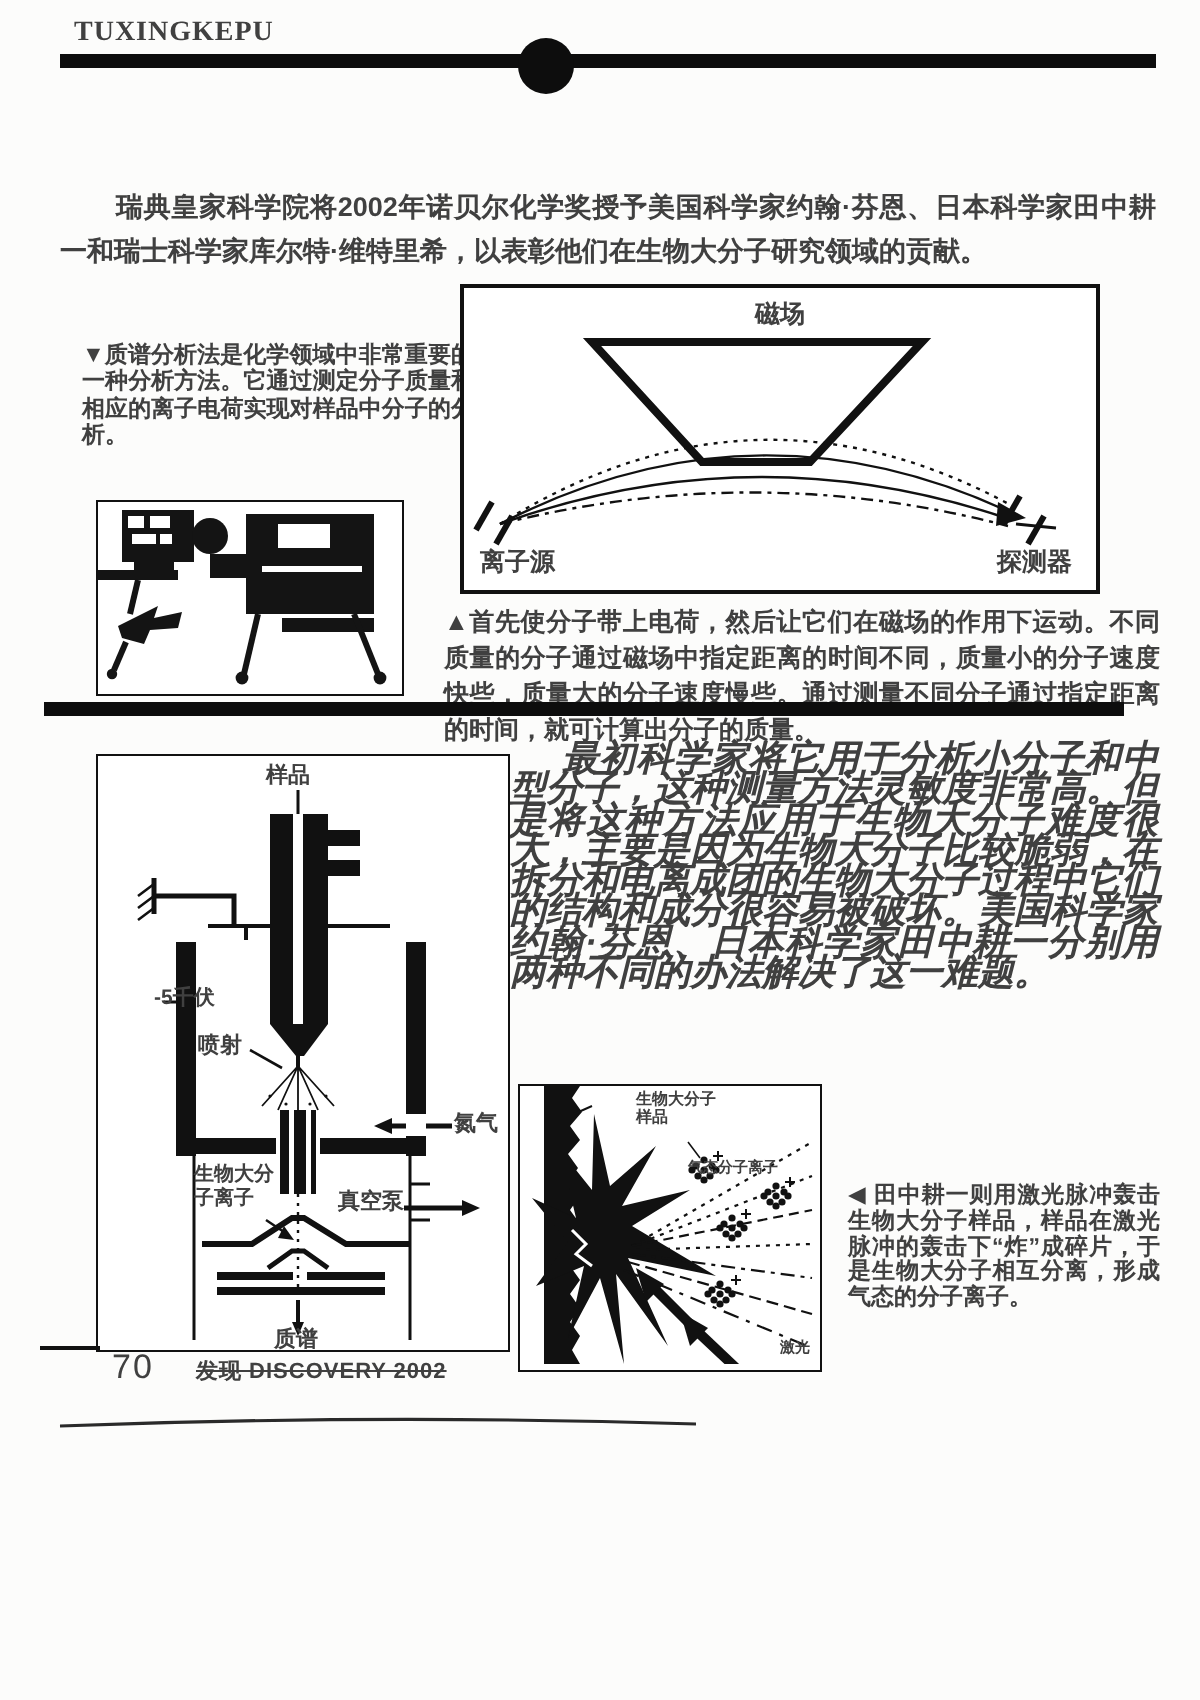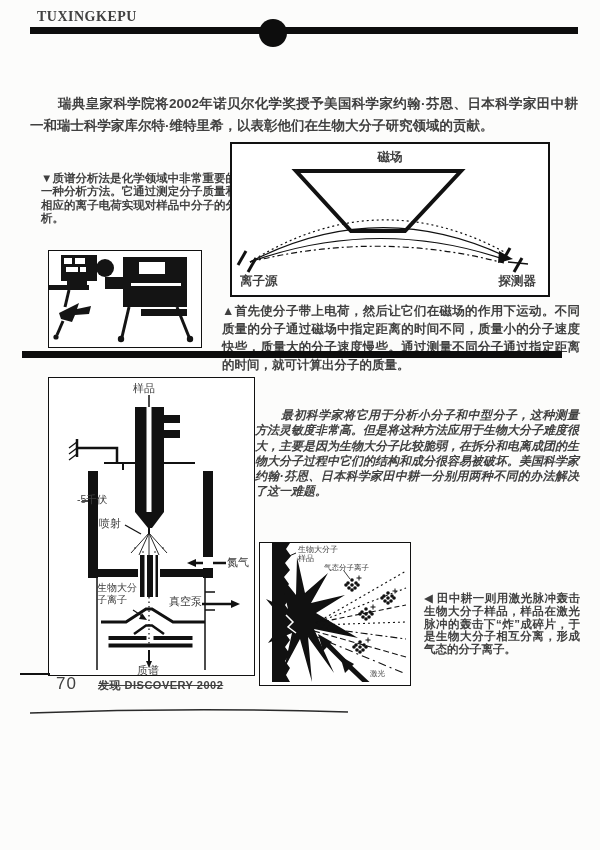--- a/index.html
+++ b/index.html
@@ -18,28 +18,28 @@
   .intro{left:30px;top:93px;width:548px;font-size:13.5px;font-weight:bold;
          line-height:22px;text-indent:28px;}
   
   .ms-note{left:20px;top:172px;width:196px;font-size:11.5px;font-weight:bold;line-height:13.4px;margin-left:21px;}
   .photo-box{left:48px;top:250px;width:152px;height:96px;border:1.5px solid #111;background:#fff;}
   .field-box{left:230px;top:142px;width:316px;height:151px;border:2px solid #111;background:#fff;}
   .lbl{position:absolute;font-weight:bold;font-size:12.5px;white-space:nowrap;}
   .field-cap{left:222px;top:302px;width:358px;font-size:12.5px;font-weight:bold;line-height:18px;}
   .rule{left:22px;top:351px;width:540px;height:7px;background:#0d0d0d;}
   
-  .history{left:255px;top:372px;width:324px;font-size:12px;font-weight:bold;font-style:italic;
-           line-height:15.3px;text-indent:26px;margin-top:36px;}
+  .history{left:255px;top:372px;width:324px;font-size:18px;font-weight:bold;font-style:italic;
+           line-height:15.3px;text-indent:26px;}
   .fenn{left:255px;top:478px;width:324px;font-size:11.5px;font-weight:bold;line-height:12.7px;}
   .spray-box{left:48px;top:377px;width:205px;height:297px;border:1.5px solid #111;background:#fff;}
   .laser-box{left:259px;top:542px;width:150px;height:142px;border:1.5px solid #111;background:#fff;}
   .tanaka{left:424px;top:592px;width:156px;font-size:11.5px;font-weight:bold;line-height:12.8px;}
-  .slbl{position:absolute;font-weight:normal;font-size:11px;white-space:nowrap;line-height:12px;}
-  .tiny{font-size:8px;line-height:9px;}
+  .slbl{position:absolute;font-weight:bold;font-size:11px;white-space:nowrap;line-height:12px;}
+  .tiny{font-size:8px;line-height:9px;margin-left:20px;}
   .footer-stub{left:20px;top:673px;width:30px;height:1.5px;background:#111;}
   .pageno{left:56px;top:674px;font-size:17px;letter-spacing:1px;}
   .mag{left:98px;top:678px;font-size:11px;font-weight:bold;text-decoration:line-through;letter-spacing:.5px;}
   svg{display:block;}
 </style>
 </head>
 <body>
 
 <div class="page">
 
@@ -256,21 +256,21 @@
         <path d="M86,120 L68,102" stroke="#111" stroke-width="5" fill="none"></path>
         <polygon points="58,91 72,99 63,108" fill="#111"></polygon>
         <path d="M108,141 L90,124" stroke="#111" stroke-width="5" fill="none"></path>
         <polygon points="80,113 94,121 85,130" fill="#111"></polygon>
       </g>
     </svg>
     <div class="slbl tiny" style="left:38px;top:2px;">
       <div>生物大分子</div>
       <div>样品</div>
     </div>
-    <div class="slbl tiny" style="left:64px;top:20px;font-size:7.5px;">气态分子离子</div>
+    <div class="slbl tiny" style="left:64px;top:36px;font-size:7.5px;">气态分子离子</div>
     <div class="slbl tiny" style="left:110px;top:126px;font-size:7.5px;">激光</div>
   </div>
 
   <div class="abs footer-stub"></div>
   <div class="abs pageno">70</div>
   <div class="abs mag">发现 DISCOVERY 2002</div>
   <svg class="abs" style="left:20px;top:703px;" width="340" height="16" viewBox="0 0 340 16">
     <path d="M10,10 Q170,4 328,9" stroke="#2a2a2a" stroke-width="1.6" fill="none"></path>
   </svg>
 

